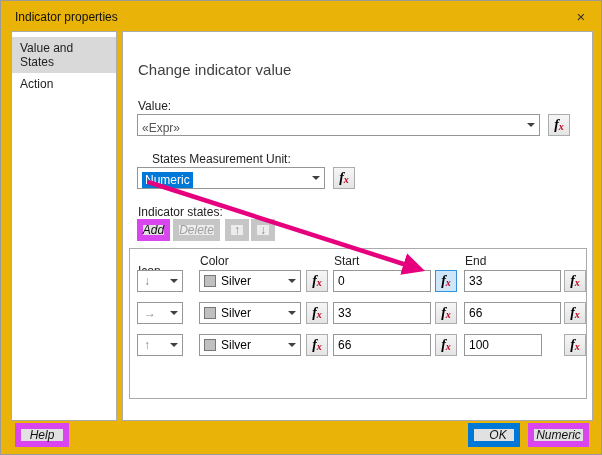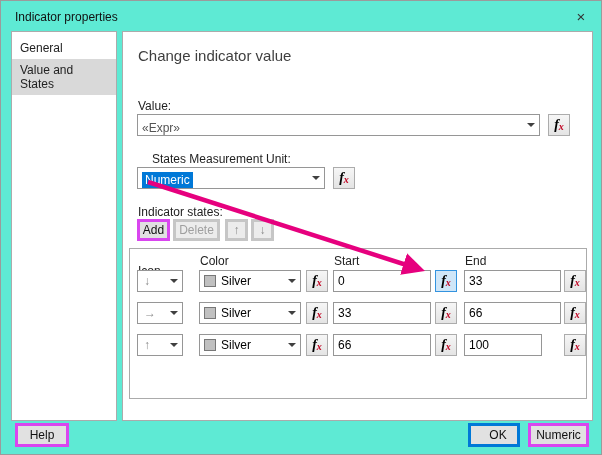--- a/index.html
+++ b/index.html
@@ -1,45 +1,45 @@
 <!DOCTYPE html>
 <html><head>
 <meta charset="utf-8">
 <style>
   html,body { margin:0; padding:0; background:#f3f3f3; }
   * { box-sizing:border-box; }
   .dialog {
-    position:relative; width:602px; height:455px; background:#5eead4;
+    position:relative; width:602px; height:455px; background:#eab308;
     border:1px solid #9b9b9b; font-family:"Liberation Sans", sans-serif;
     font-size:12px; color:#000; overflow:hidden;
   }
   .title { position:absolute; left:14px; top:9px; font-size:12px; color:#111; }
   .close { position:absolute; right:9px; top:5px; width:22px; height:22px; text-align:center;
            line-height:22px; font-size:15px; color:#333; cursor:default; }
   .sidebar { position:absolute; left:10px; top:30px; width:106px; height:390px;
              border:1px solid #ababab; background:#fff; padding-top:5px; }
   .side-item { padding:4px 8px; color:#222; cursor:default; }
   .side-item.sel { background:#d9d9d9; }
   .panel { position:absolute; left:121px; top:30px; width:471px; height:390px; border:1px solid #ababab; background:#fff; }
-  .heading { position:absolute; left:137px; top:46px; font-size:15px; color:#3f3f3f; }
+  .heading { position:absolute; left:137px; top:60px; font-size:15px; color:#3f3f3f; }
   .lbl { position:absolute; color:#222; }
   .combo { position:absolute; height:22px; border:1px solid #969696; background:#fff;
            display:flex; align-items:flex-end; padding-left:4px; cursor:default; }
   .combo .cotext { color:#555; }
   .combo .hl { background:#0078d7; color:#fff; padding:1px 3px; }
   .arrowbox { margin-left:auto; width:17px; height:100%; display:flex; align-items:center; justify-content:center; }
   .tri { width:0; height:0; border-left:4px solid transparent; border-right:4px solid transparent; border-top:4px solid #404040; }
   .fxbtn { position:absolute; width:22px; height:22px; border:1px solid #acacac;
            background:linear-gradient(#f6f6f6,#e4e4e4); display:flex; align-items:center;
            justify-content:center; padding:0; cursor:pointer; font-family:"Liberation Serif", serif; }
   .fxbtn.hl-fx { border:1px solid #3393df; background:#cfe6f8; }
   .fxf { font-style:italic; font-weight:bold; font-size:14px; color:#000; line-height:1; }
   .fxx { font-style:italic; font-weight:bold; font-size:10px; color:#c00020; line-height:1; margin-top:4px; }
-  .btn { position:absolute; background:#e1e1e1; border:3px solid #d946ef; font-family:"Liberation Sans",sans-serif;
-         font-size:12px; color:#111; display:flex; align-items:center; justify-content:center; cursor:pointer; }
+  .btn { position:absolute; background:#e1e1e1; border:6px solid #d946ef; font-family:"Liberation Sans",sans-serif;
+         font-size:12px; color:#111; display:flex; align-items:center; justify-content:center; cursor:pointer;font-style:italic; }
   .btn.primary { border-color:#0078d7;padding-left:14px; }
   .btn.disabled { color:#9f9f9f; background:#ececec; border-color:#c6c6c6; cursor:default; }
   .glyph-gray { color:#8a8a8a; font-weight:bold; }
   .tablebox { position:absolute; left:128px; top:247px; width:458px; height:151px; border:1px solid #ababab; background:#fff; }
   .thead { position:absolute; color:#222; }
   .tbox { position:absolute; height:22px; border:1px solid #969696; background:#fff; padding:0 4px;
           font-family:"Liberation Sans",sans-serif; font-size:12px; color:#000; }
   .icon-dd { position:absolute; width:46px; height:22px; border:1px solid #969696; background:#fff;
              display:flex; align-items:center; padding-left:6px; cursor:default; }
   .color-dd { position:absolute; width:102px; height:22px; border:1px solid #969696; background:#fff;
@@ -49,22 +49,22 @@
 </style>
 </head>
 <body>
 
 <div class="dialog">
 
   <div class="title">Indicator properties</div>
   <div class="close">×</div>
 
   <div class="sidebar">
-    <div class="side-item">General</div>
     <div class="side-item sel">Value and States</div>
+    <div class="side-item">Action</div>
   </div>
 
   <div class="panel"></div>
 
   <div class="heading">Change indicator value</div>
 
   <div class="lbl" style="left:137px; top:98px;">Value:</div>
   <div class="combo" style="left:136px; top:113px; width:403px;">
     <span class="cotext">«Expr»</span>
     <span class="arrowbox">

